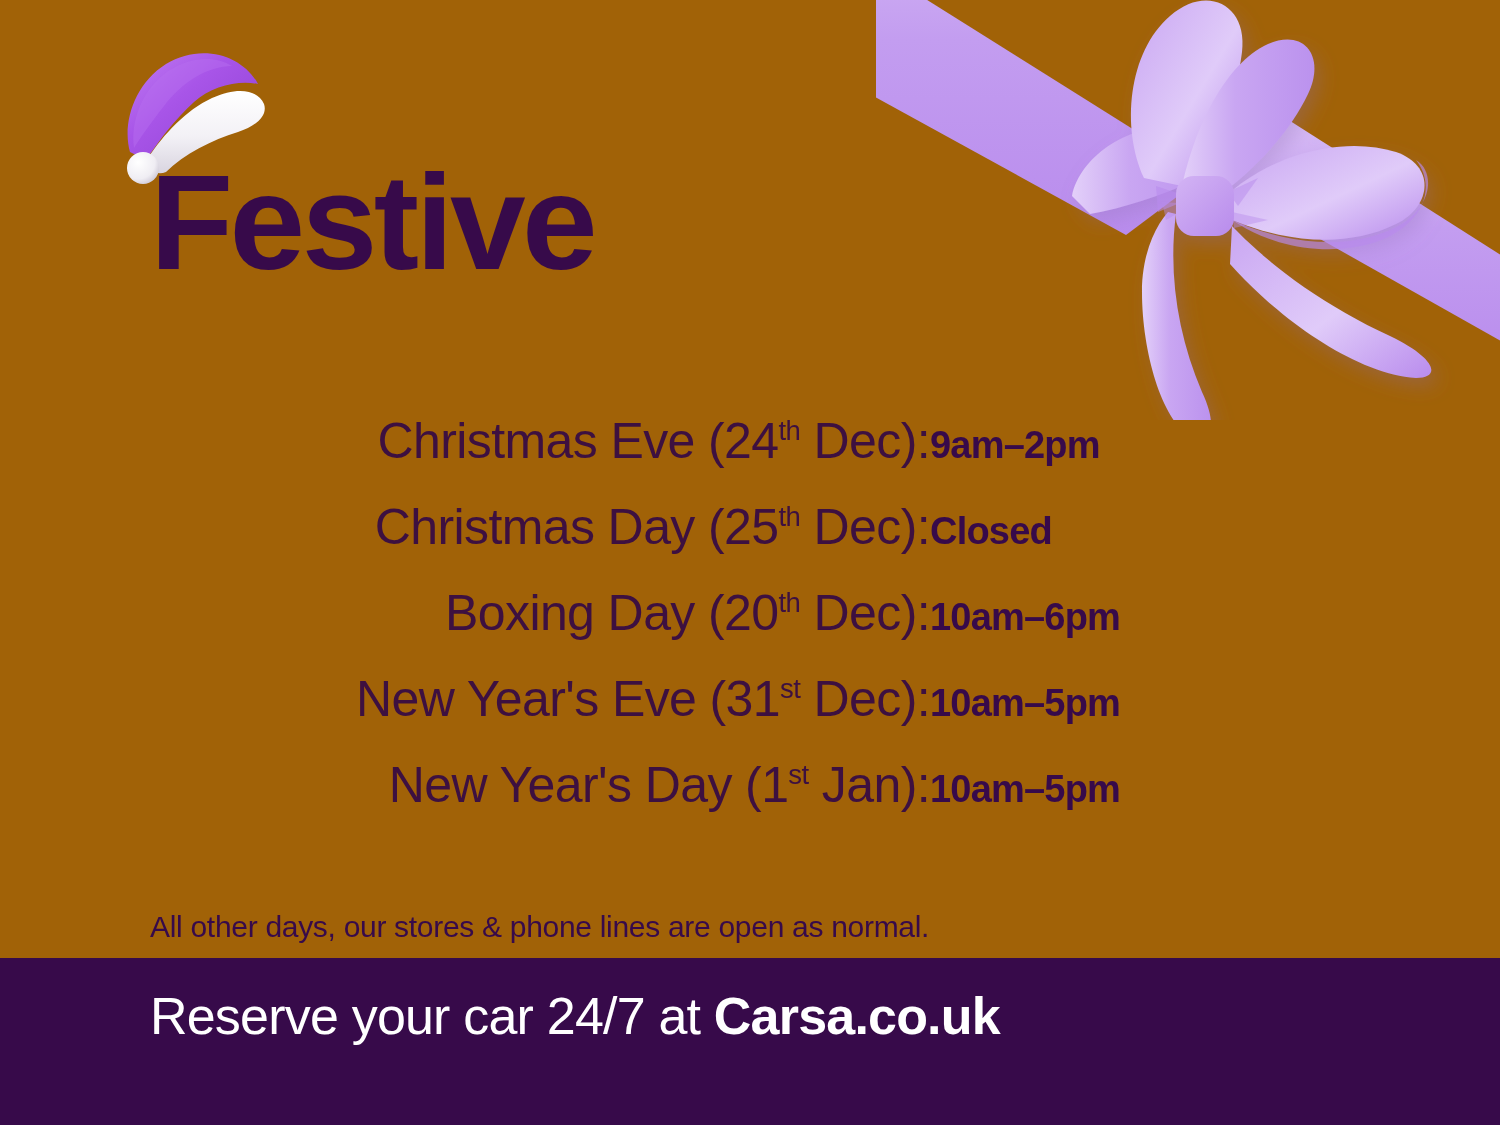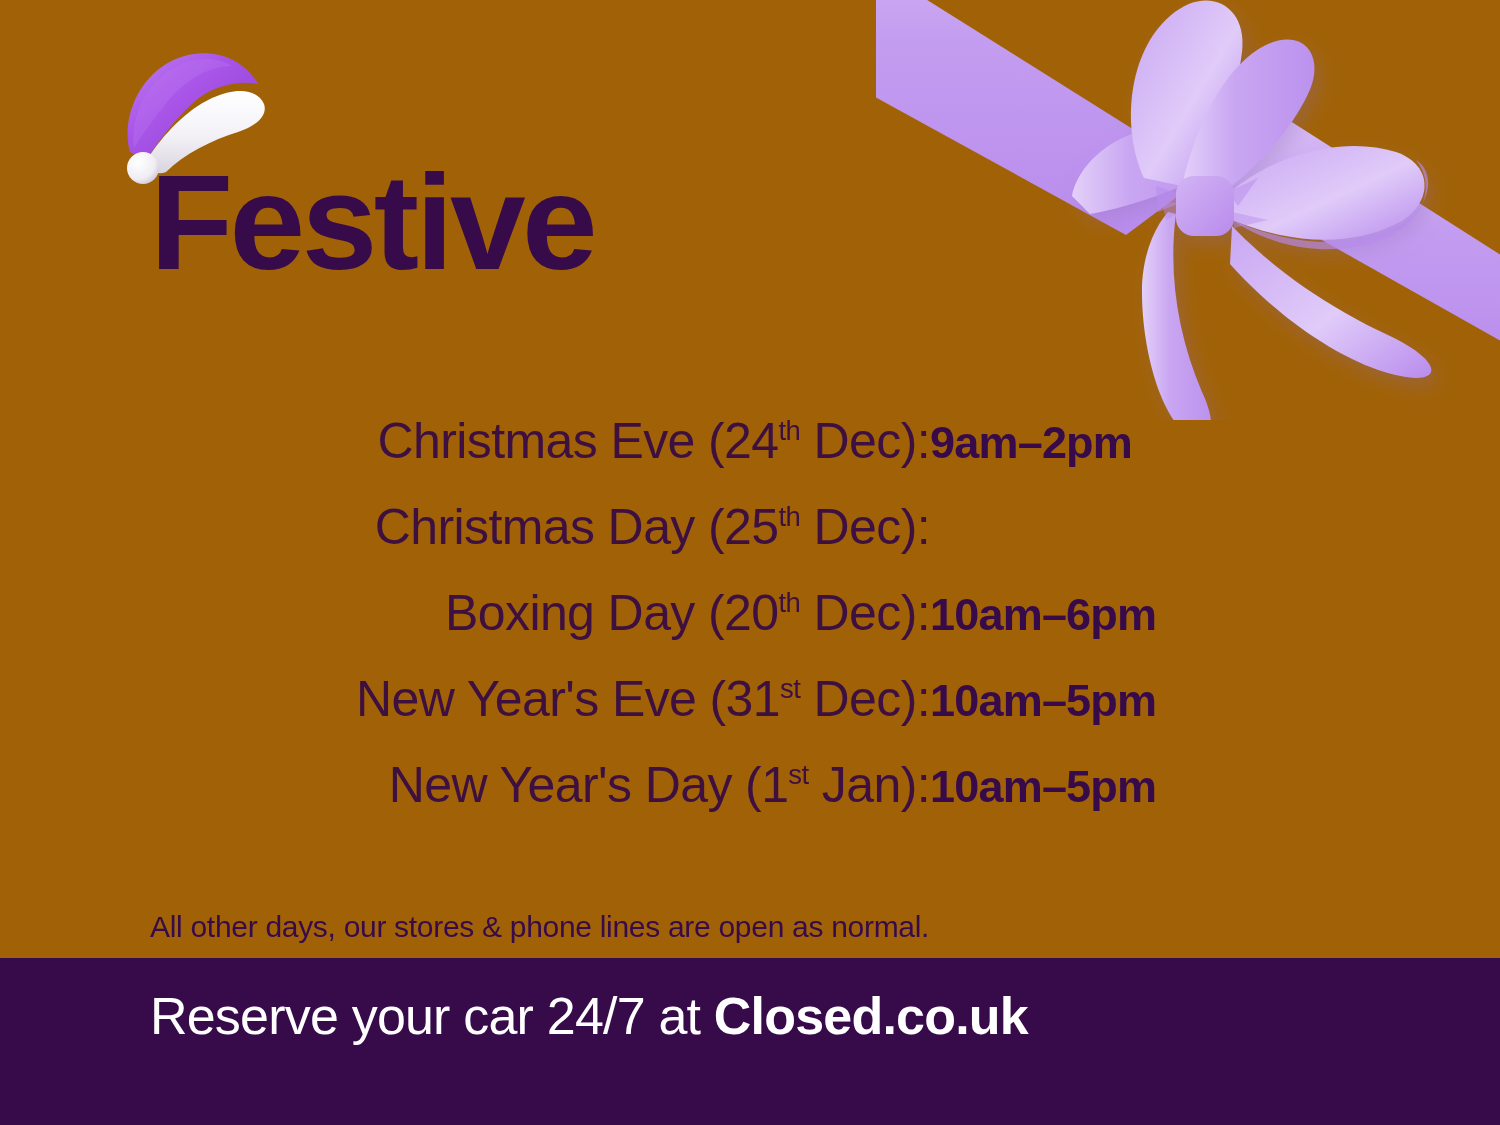--- a/index.html
+++ b/index.html
@@ -80,21 +80,21 @@
     white-space: nowrap;
     text-align: right;
   }
   .hours-day sup {
     font-size: 0.55em;
     vertical-align: super;
     line-height: 0;
   }
   .hours-time {
     color: #370a4a;
-    font-size: 45px;
+    font-size: 38px;
     font-weight: 700;
     letter-spacing: -0.8px;
     white-space: nowrap;
   }
 
   
   #footnote {
     position: absolute;
     left: 150px;
     top: 878px;
@@ -240,20 +240,21 @@
 
   <div id="hours-list">
 
     <div class="hours-row">
       <div class="hours-day"><span>Christmas Eve (24</span><sup>th</sup><span> Dec):</span></div>
       <div class="hours-time">9am–2pm</div>
     </div>
 
     <div class="hours-row">
       <div class="hours-day"><span>Christmas Day (25</span><sup>th</sup><span> Dec):</span></div>
+      <div class="hours-time">Closed</div>
     </div>
 
     <div class="hours-row">
       <div class="hours-day"><span>Boxing Day (20</span><sup>th</sup><span> Dec):</span></div>
       <div class="hours-time">10am–6pm</div>
     </div>
 
     <div class="hours-row">
       <div class="hours-day"><span>New Year's Eve (31</span><sup>st</sup><span> Dec):</span></div>
       <div class="hours-time">10am–5pm</div>
@@ -262,16 +263,16 @@
     <div class="hours-row">
       <div class="hours-day"><span>New Year's Day (1</span><sup>st</sup><span> Jan):</span></div>
       <div class="hours-time">10am–5pm</div>
     </div>
 
   </div>
 
   <div id="footnote">All other days, our stores &amp; phone lines are open as normal.</div>
 
   <div id="footer-bar">
-    <div id="footer-text"><span>Reserve your car 24/7 at </span><span class="brand">Closed.co.uk</span></div>
+    <div id="footer-text"><span>Reserve your car 24/7 at </span><span class="brand">Carsa.co.uk</span></div>
   </div>
 
 </div>
 
 </body></html>

